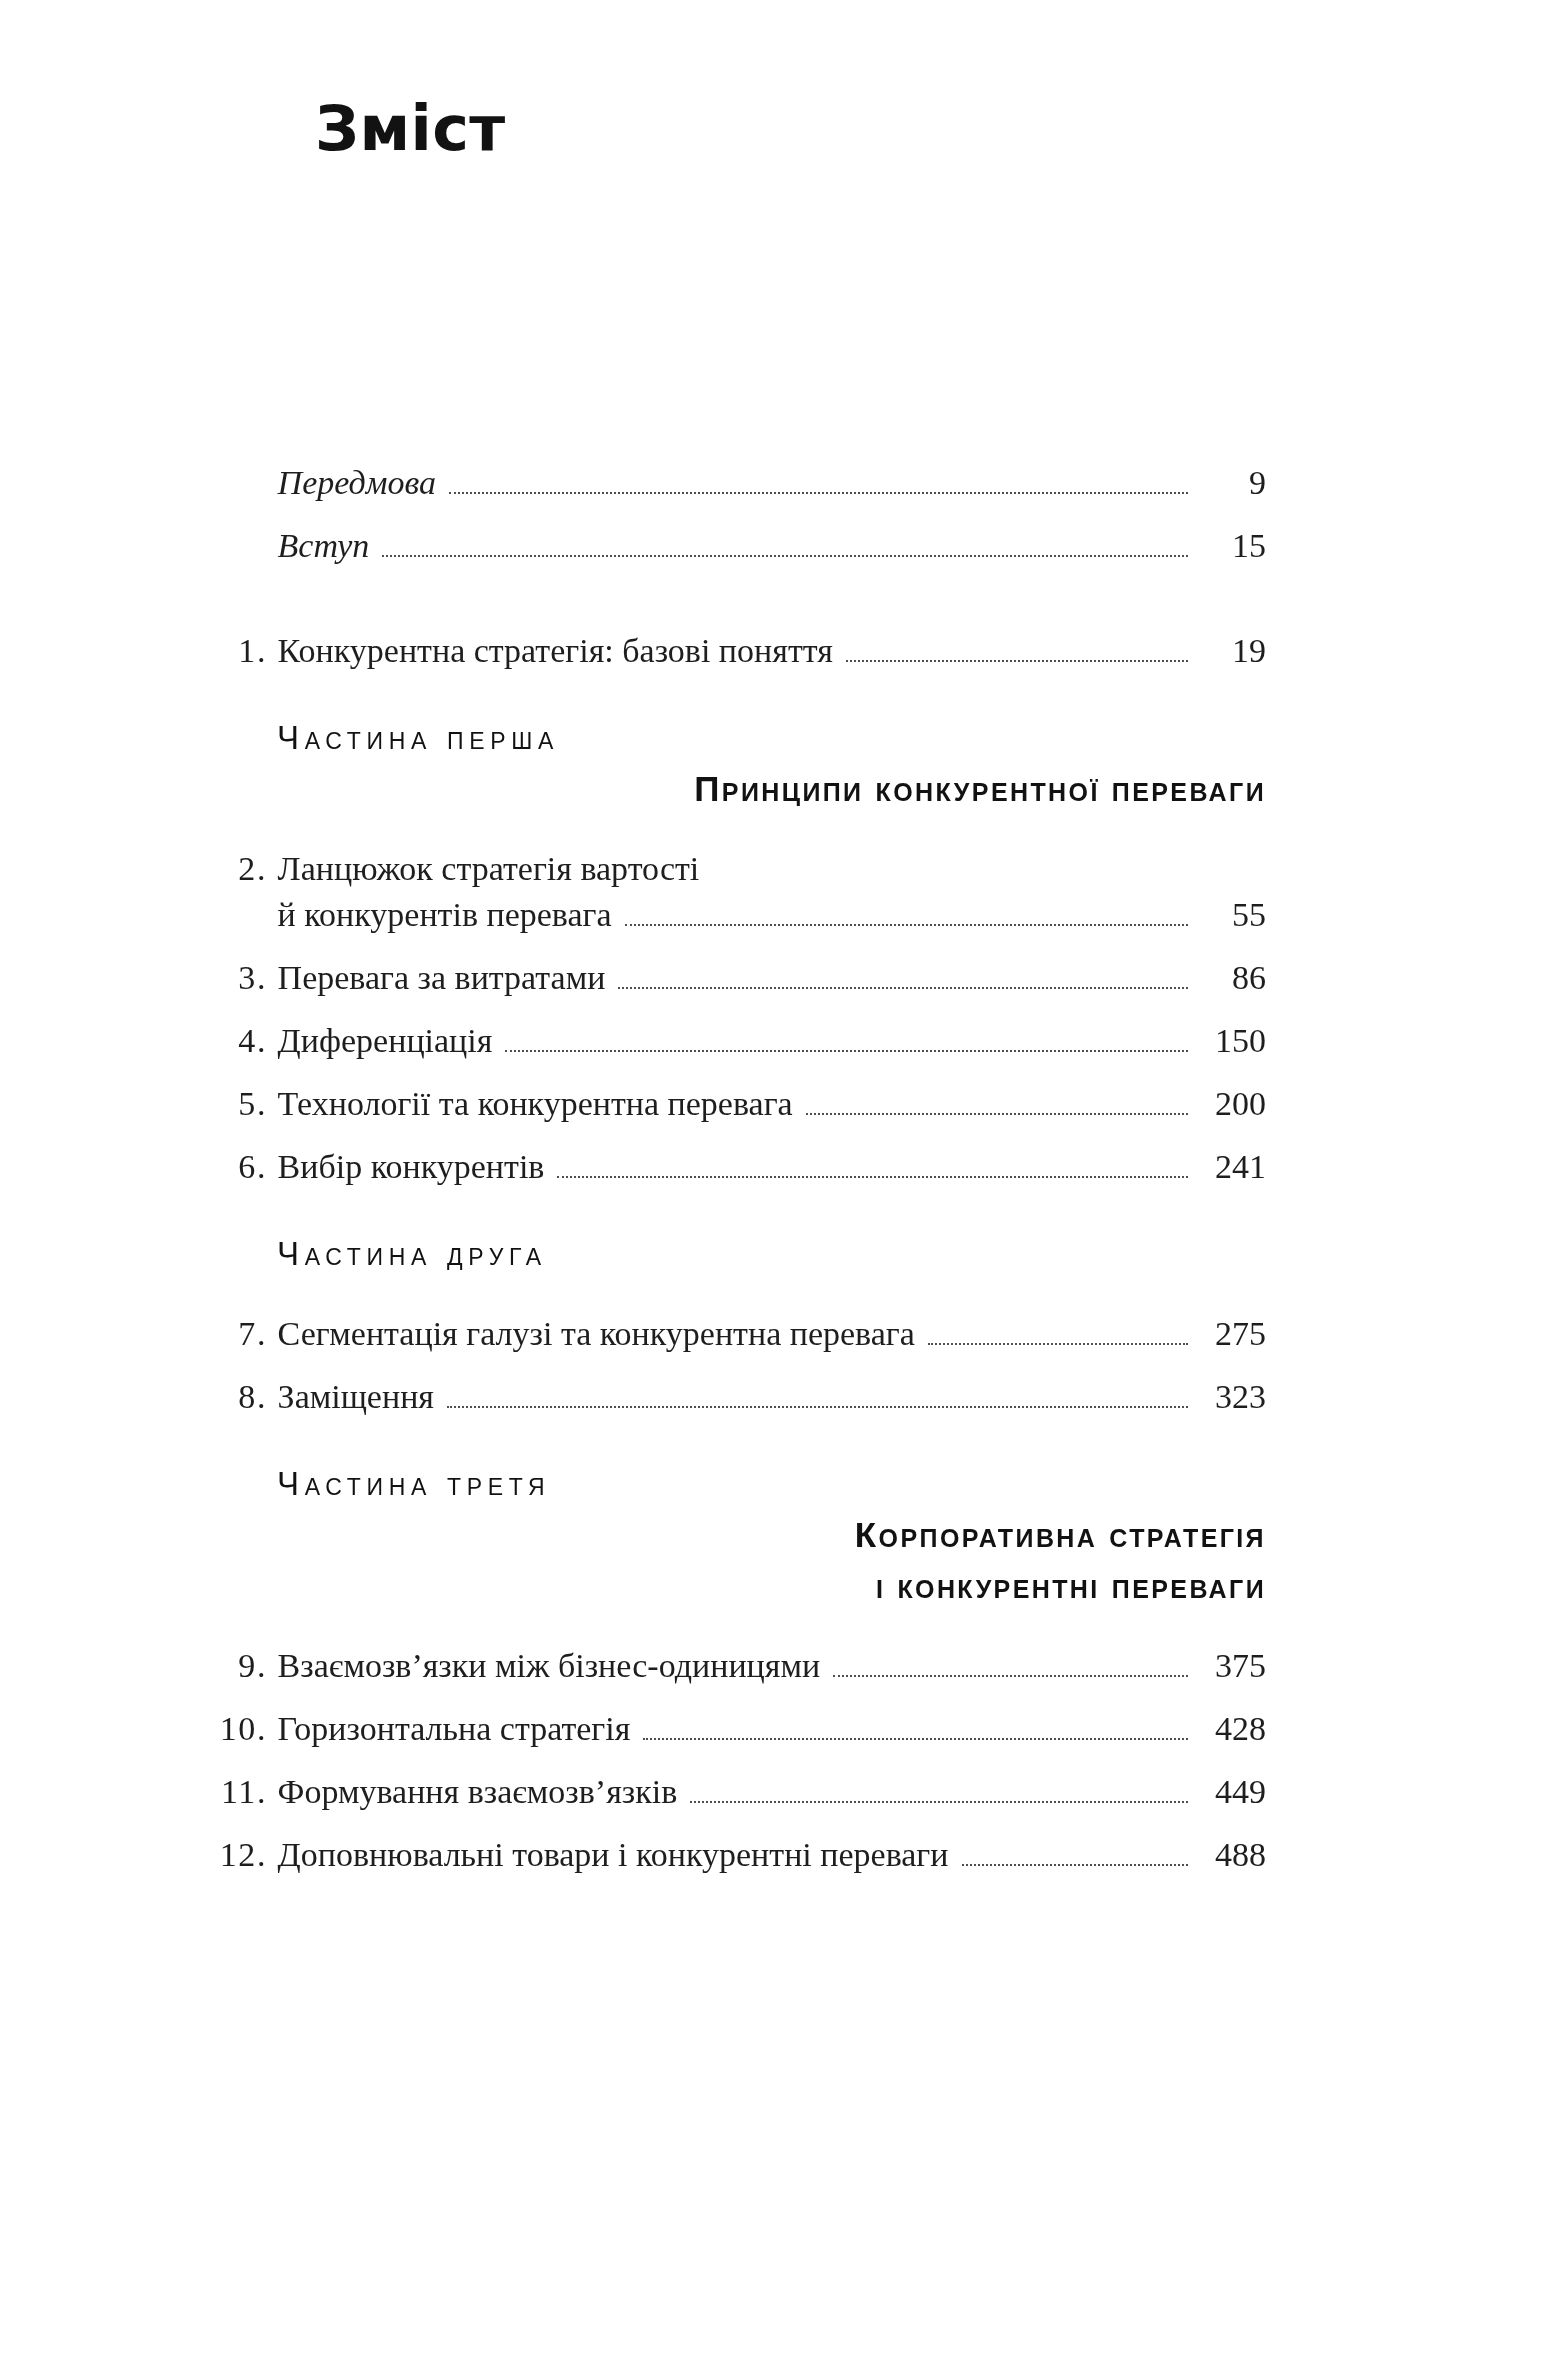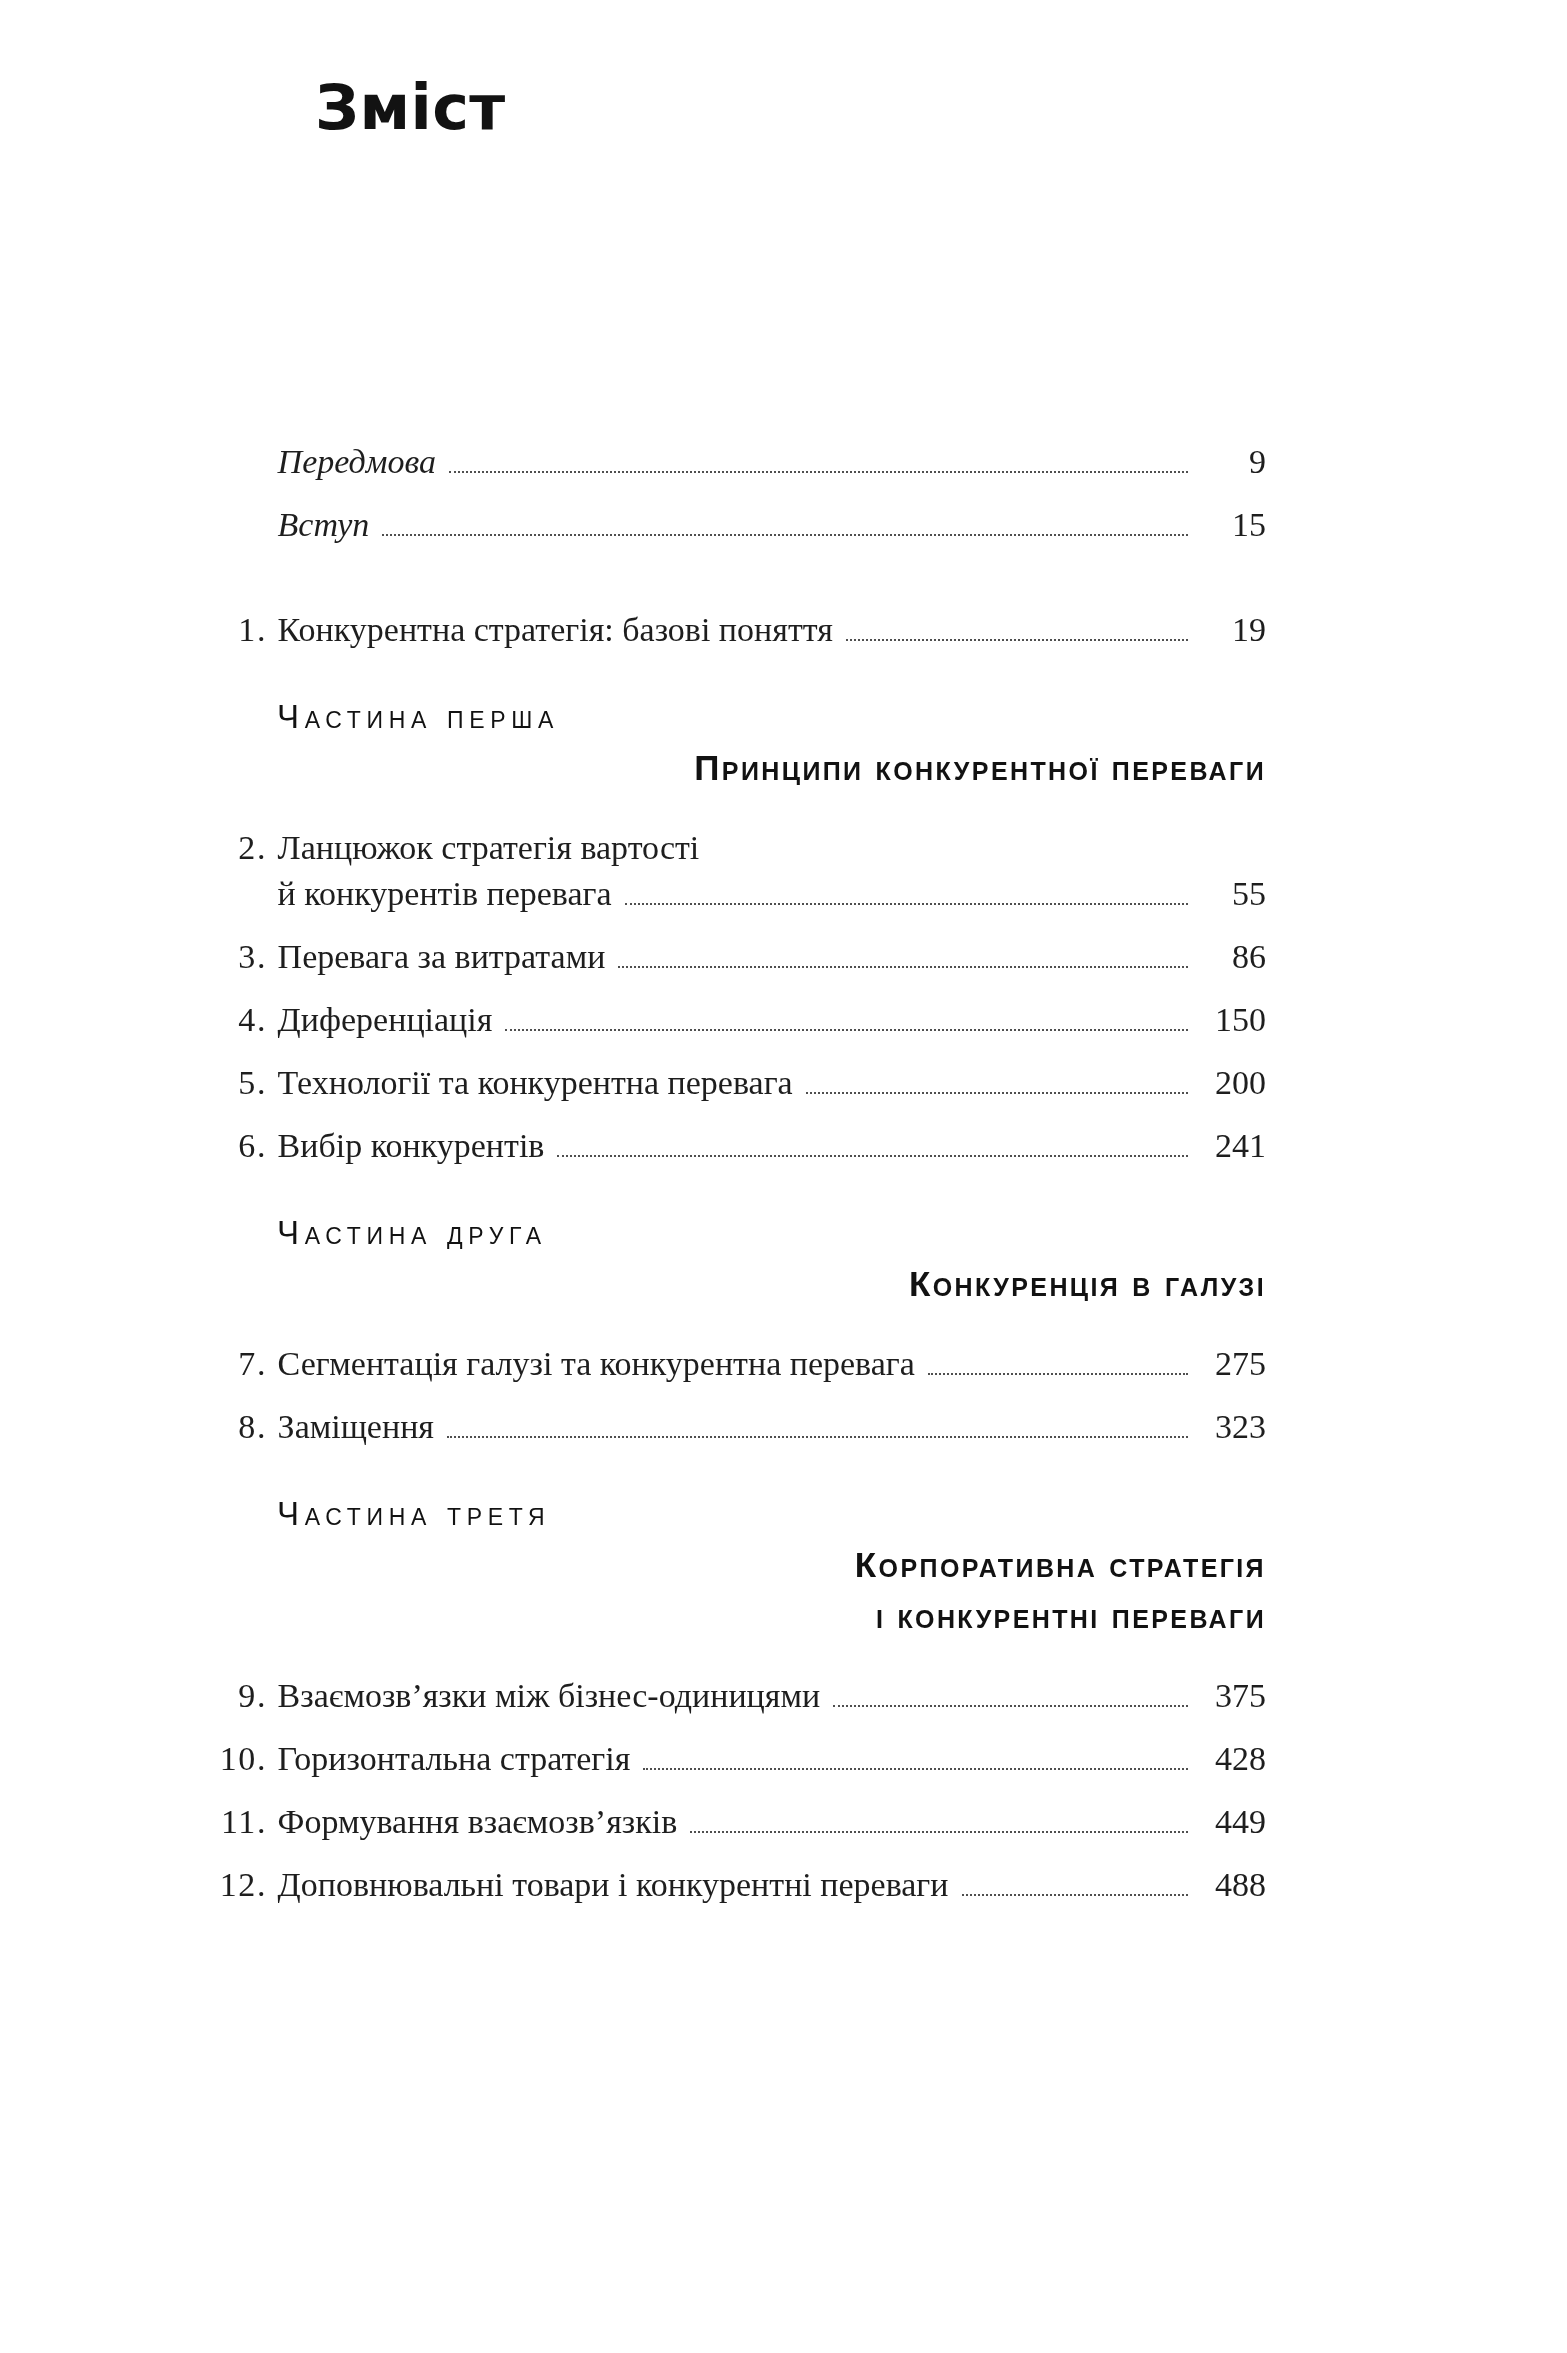--- a/index.html
+++ b/index.html
@@ -10,21 +10,21 @@
     width: 1568px;
     height: 2354px;
     background: #ffffff;
     color: #1e1e1e;
     font-family: "Liberation Serif", serif;
     overflow: hidden;
   }
 
   .page-title {
     margin: 0;
-    padding: 73px 0 0 315px;
+    padding: 94px 0 0 315px;
     font-family: "DejaVu Sans", sans-serif;
     font-weight: 700;
     font-size: 62px;
     line-height: 70px;
     letter-spacing: 0.4px;
     color: #121212;
   }
 
   .toc { margin: 300px 302px 0 216px; }
 
@@ -150,21 +150,20 @@
 
     <div class="toc-row">
       <span class="num">6.</span>
       <span class="titl">Вибір конкурентів</span>
       <span class="leader"></span>
       <span class="pagenum">241</span>
     </div>
 
     <div class="part">
       <div class="kicker">Частина друга</div>
-      <div class="phead">Конкуренція в галузі</div>
     </div>
 
     <div class="toc-row">
       <span class="num">7.</span>
       <span class="titl">Сегментація галузі та конкурентна перевага</span>
       <span class="leader"></span>
       <span class="pagenum">275</span>
     </div>
 
     <div class="toc-row">

